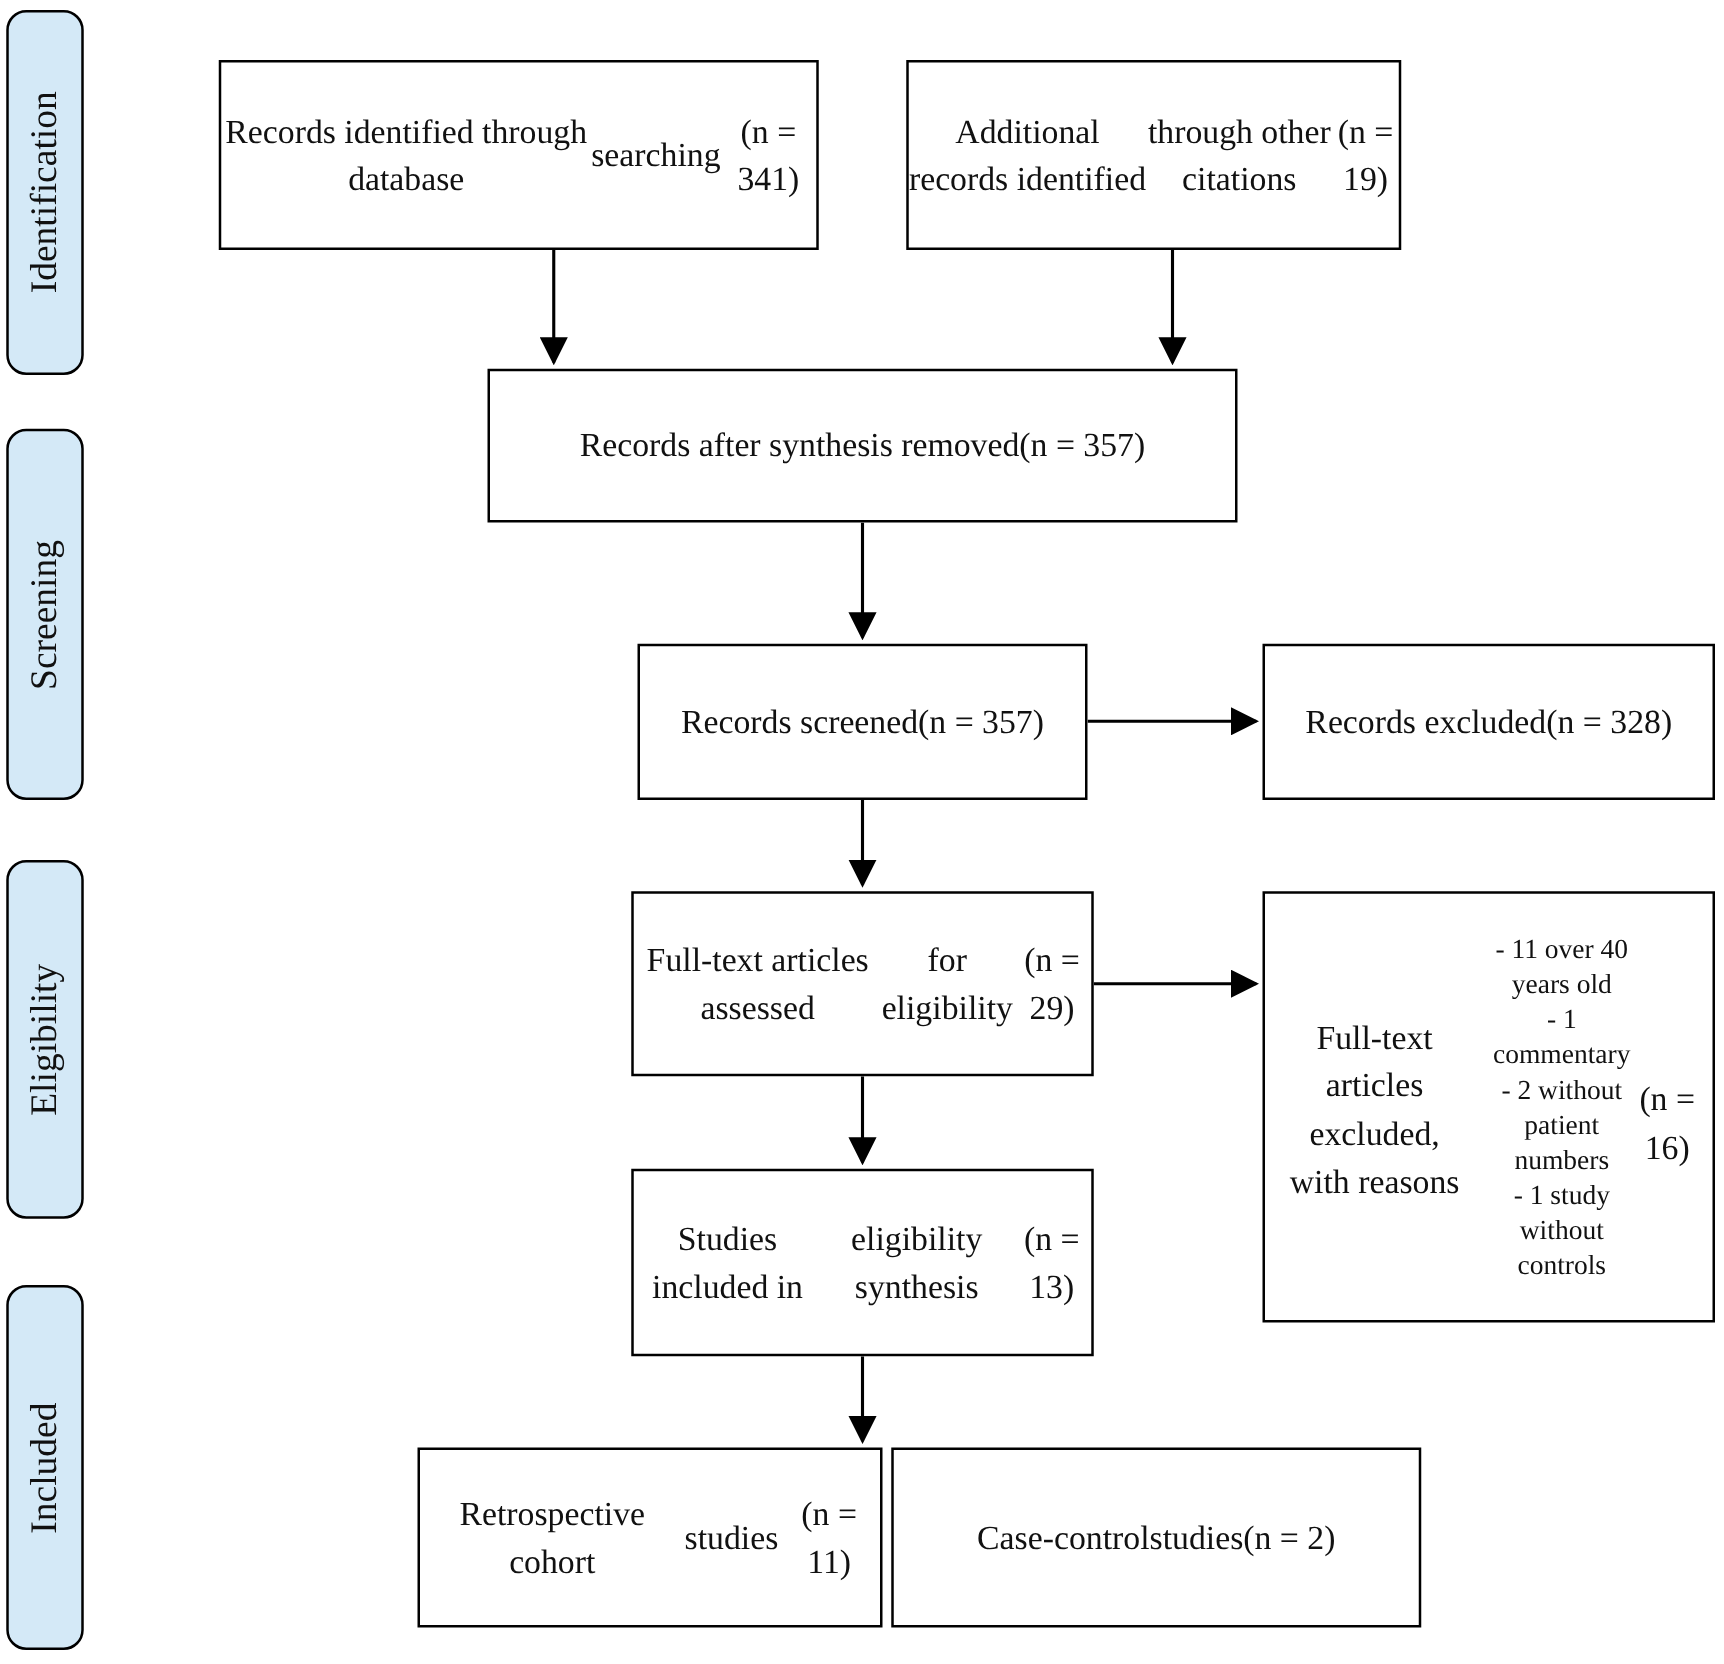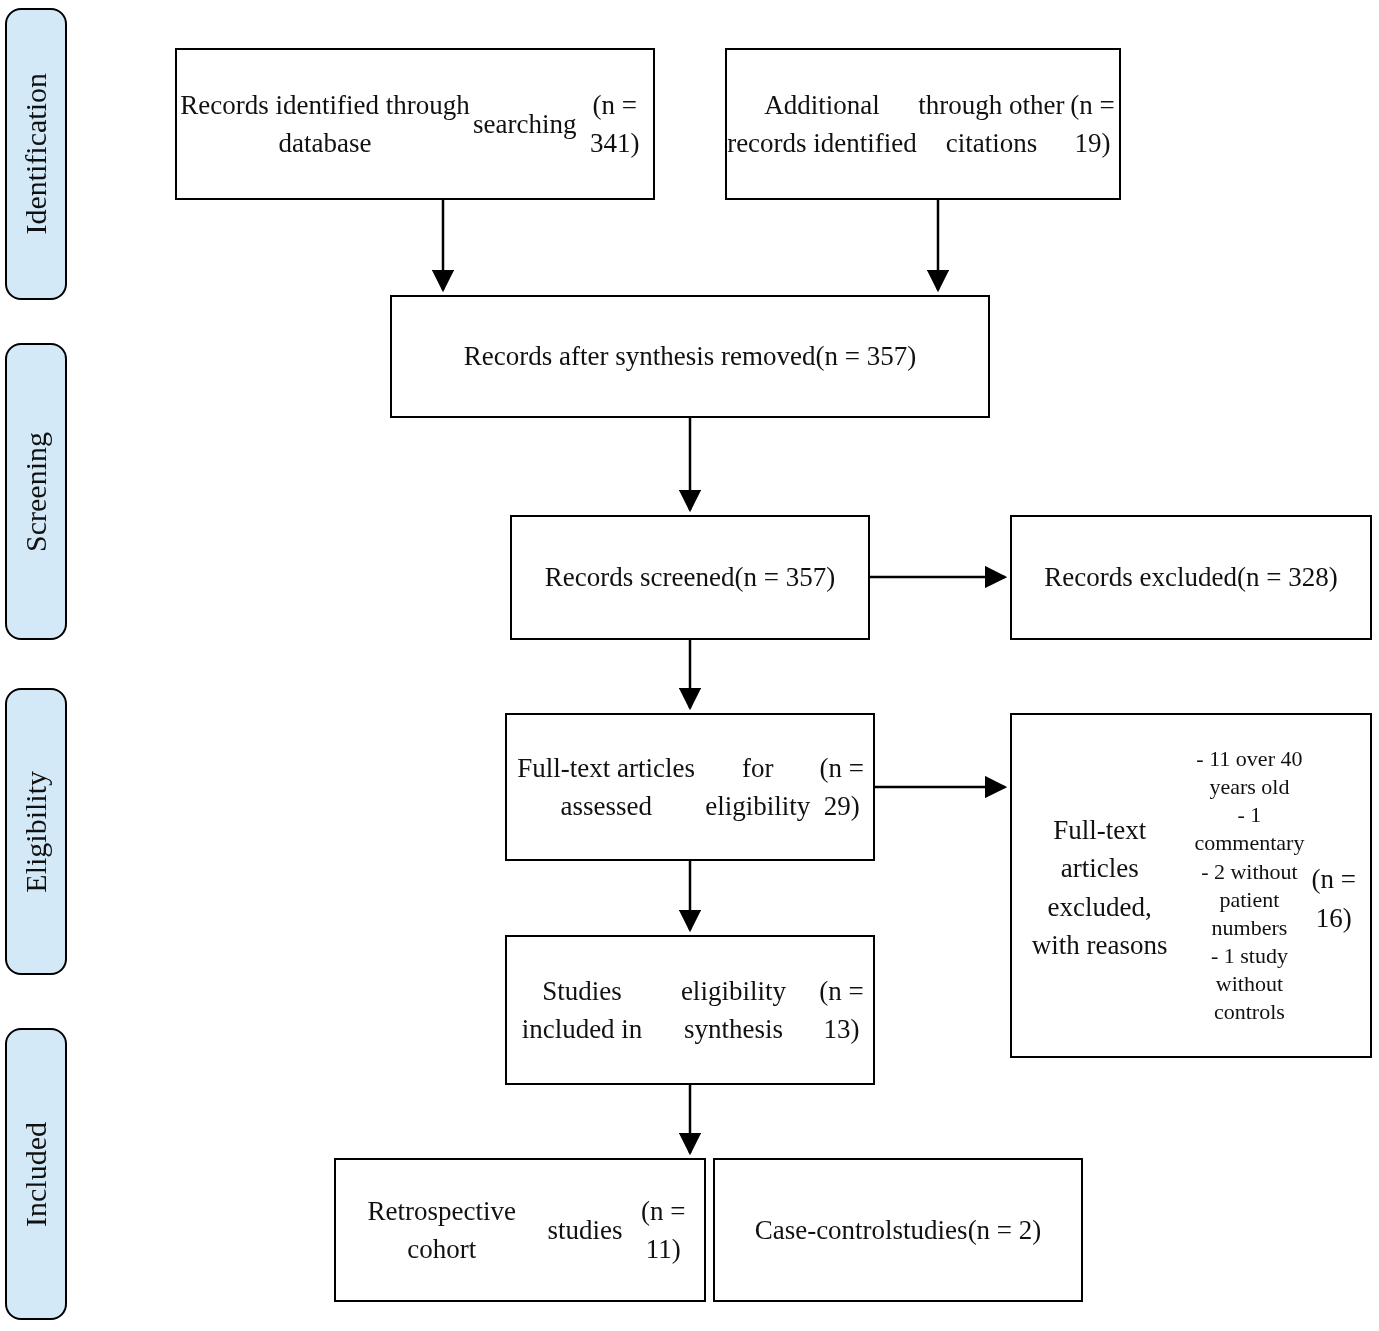--- a/index.html
+++ b/index.html
@@ -65,21 +65,21 @@
   #b1  { left: 175px;  top: 48px;   width: 480px; height: 152px; }
   #b2  { left: 725px;  top: 48px;   width: 396px; height: 152px; }
   #b3  { left: 390px;  top: 295px;  width: 600px; height: 123px; }
   #b4  { left: 510px;  top: 515px;  width: 360px; height: 125px; }
   #b5  { left: 1010px; top: 515px;  width: 362px; height: 125px; }
   #b6  { left: 505px;  top: 713px;  width: 370px; height: 148px; }
   #b7  { left: 1010px; top: 713px;  width: 362px; height: 345px;
          justify-content: flex-start; padding: 14px 14px 10px 14px; }
   #b8  { left: 505px;  top: 935px;  width: 370px; height: 150px; }
   #b9  { left: 293px;  top: 1158px; width: 372px; height: 144px; margin-left: 41px; }
-  #b10 { left: 713px;  top: 1158px; width: 370px; height: 144px; }
+  #b10 { left: 713px;  top: 1158px; width: 424px; height: 144px; }
 
   
   #b7 .reasons {
     align-self: flex-start;
     text-align: center;
     font-size: 22px;
     line-height: 1.28;
     margin-top: 16px;
     padding-left: 14px;
   }

